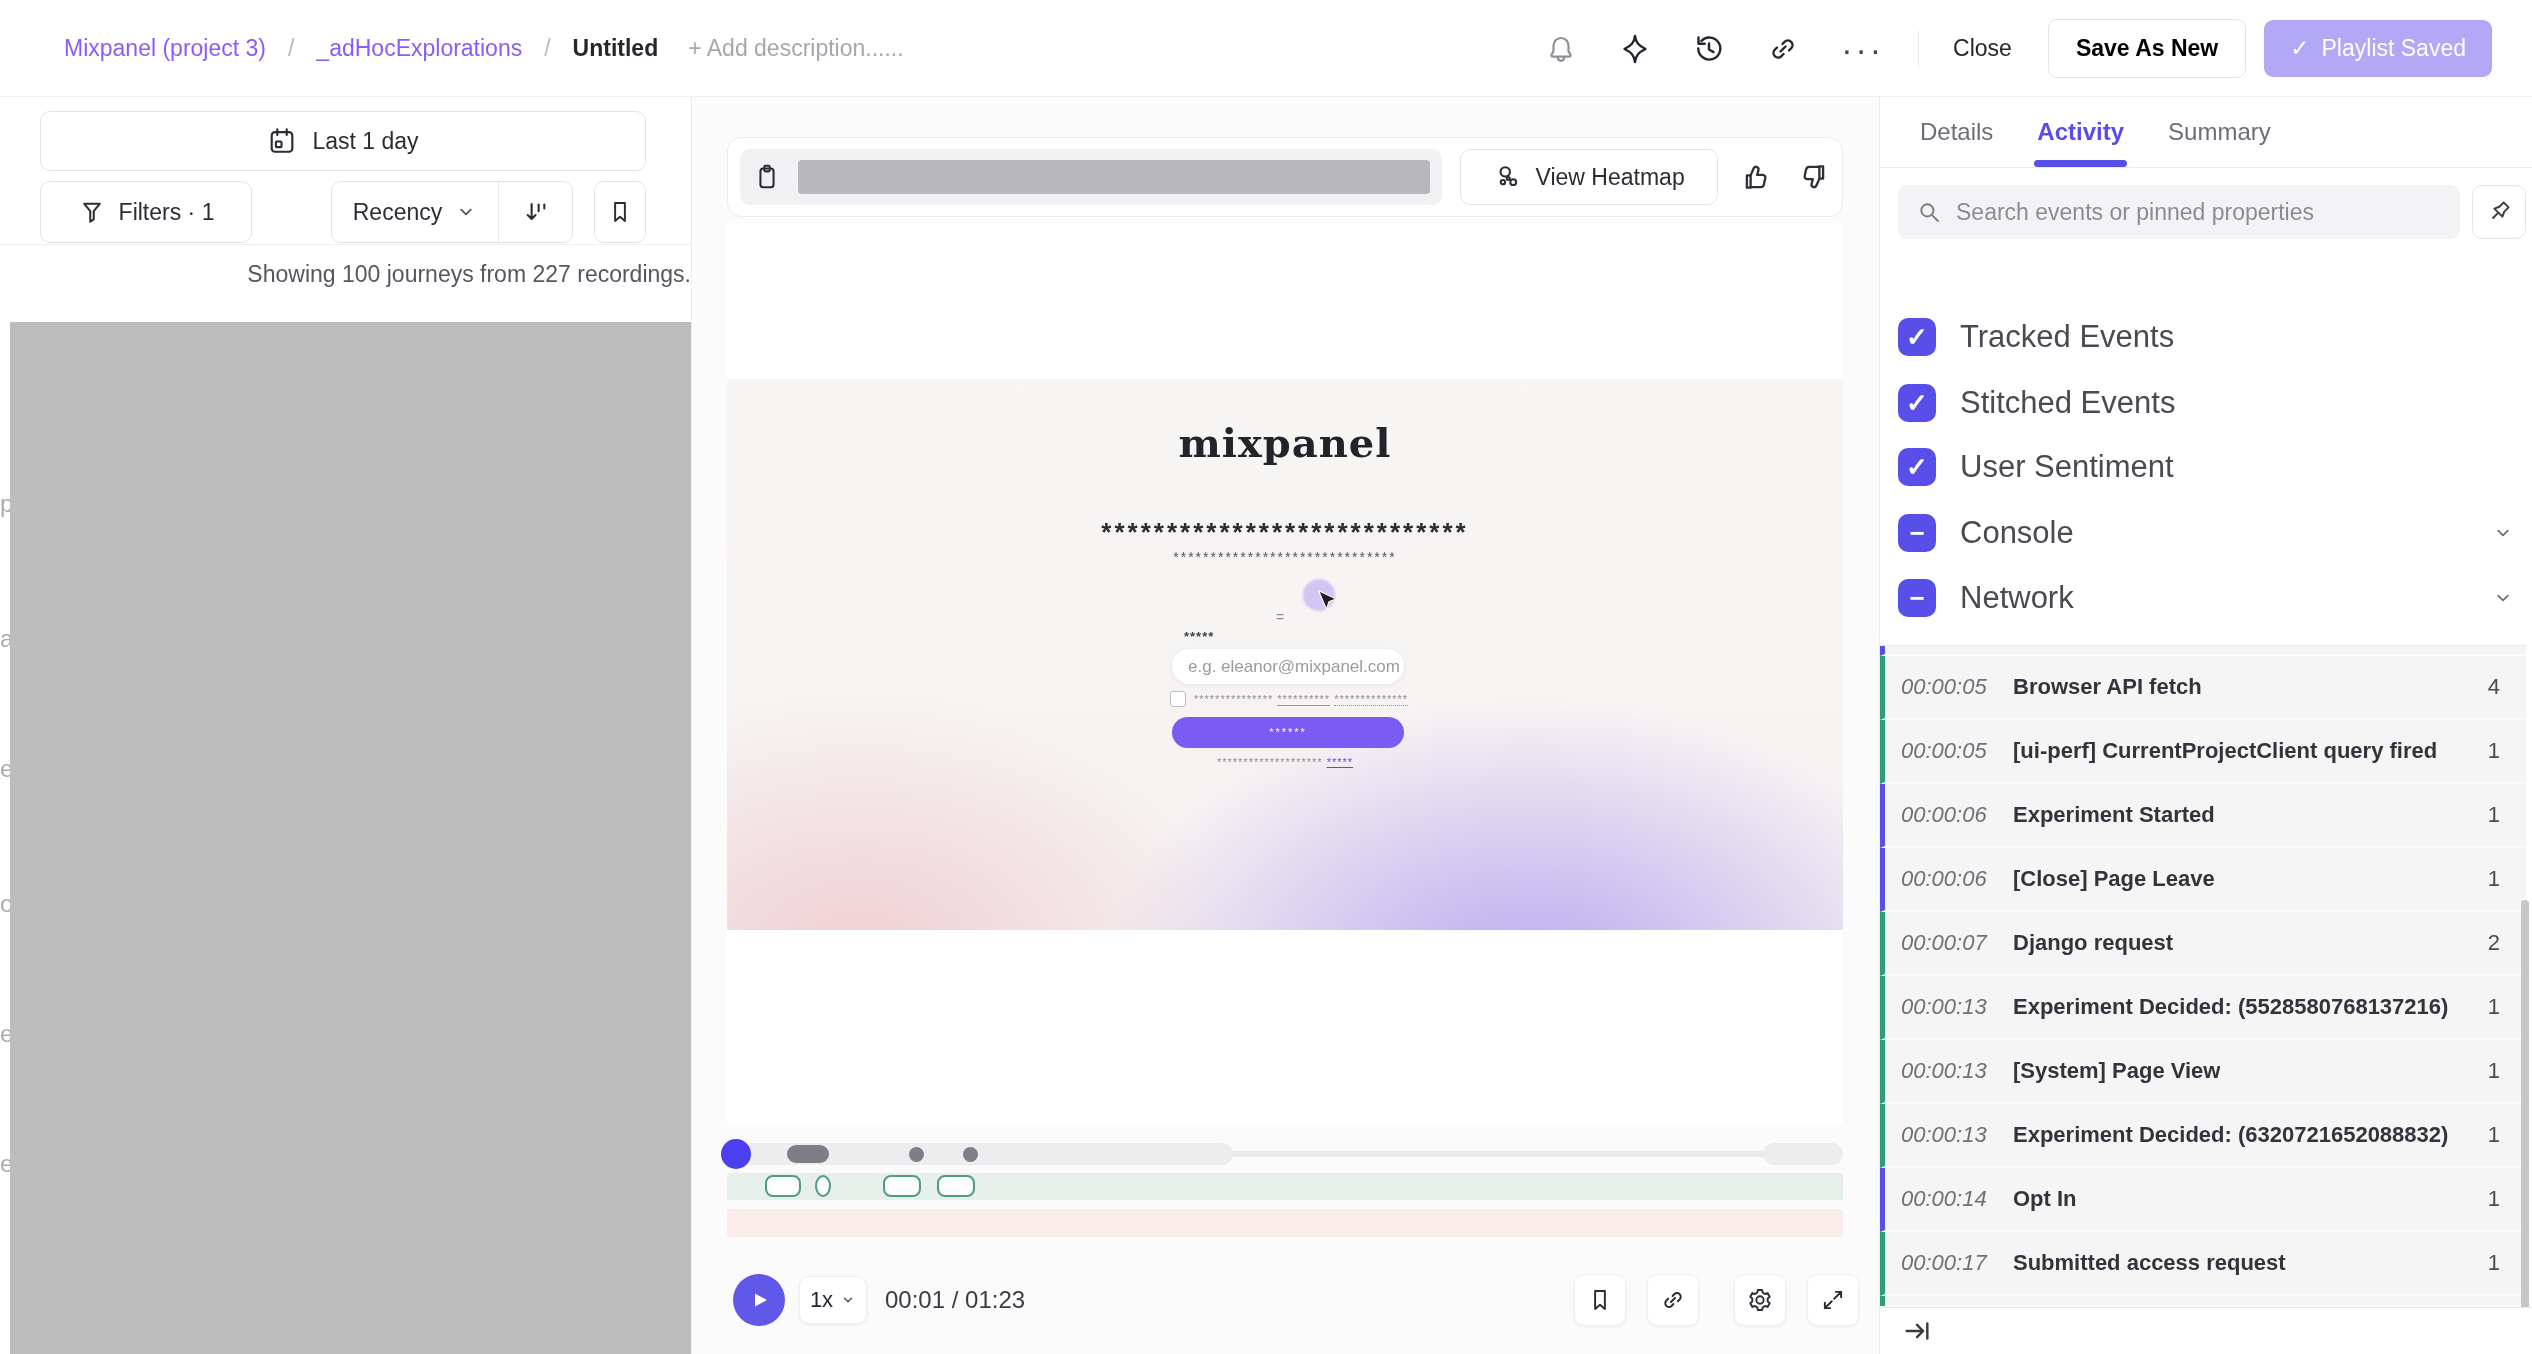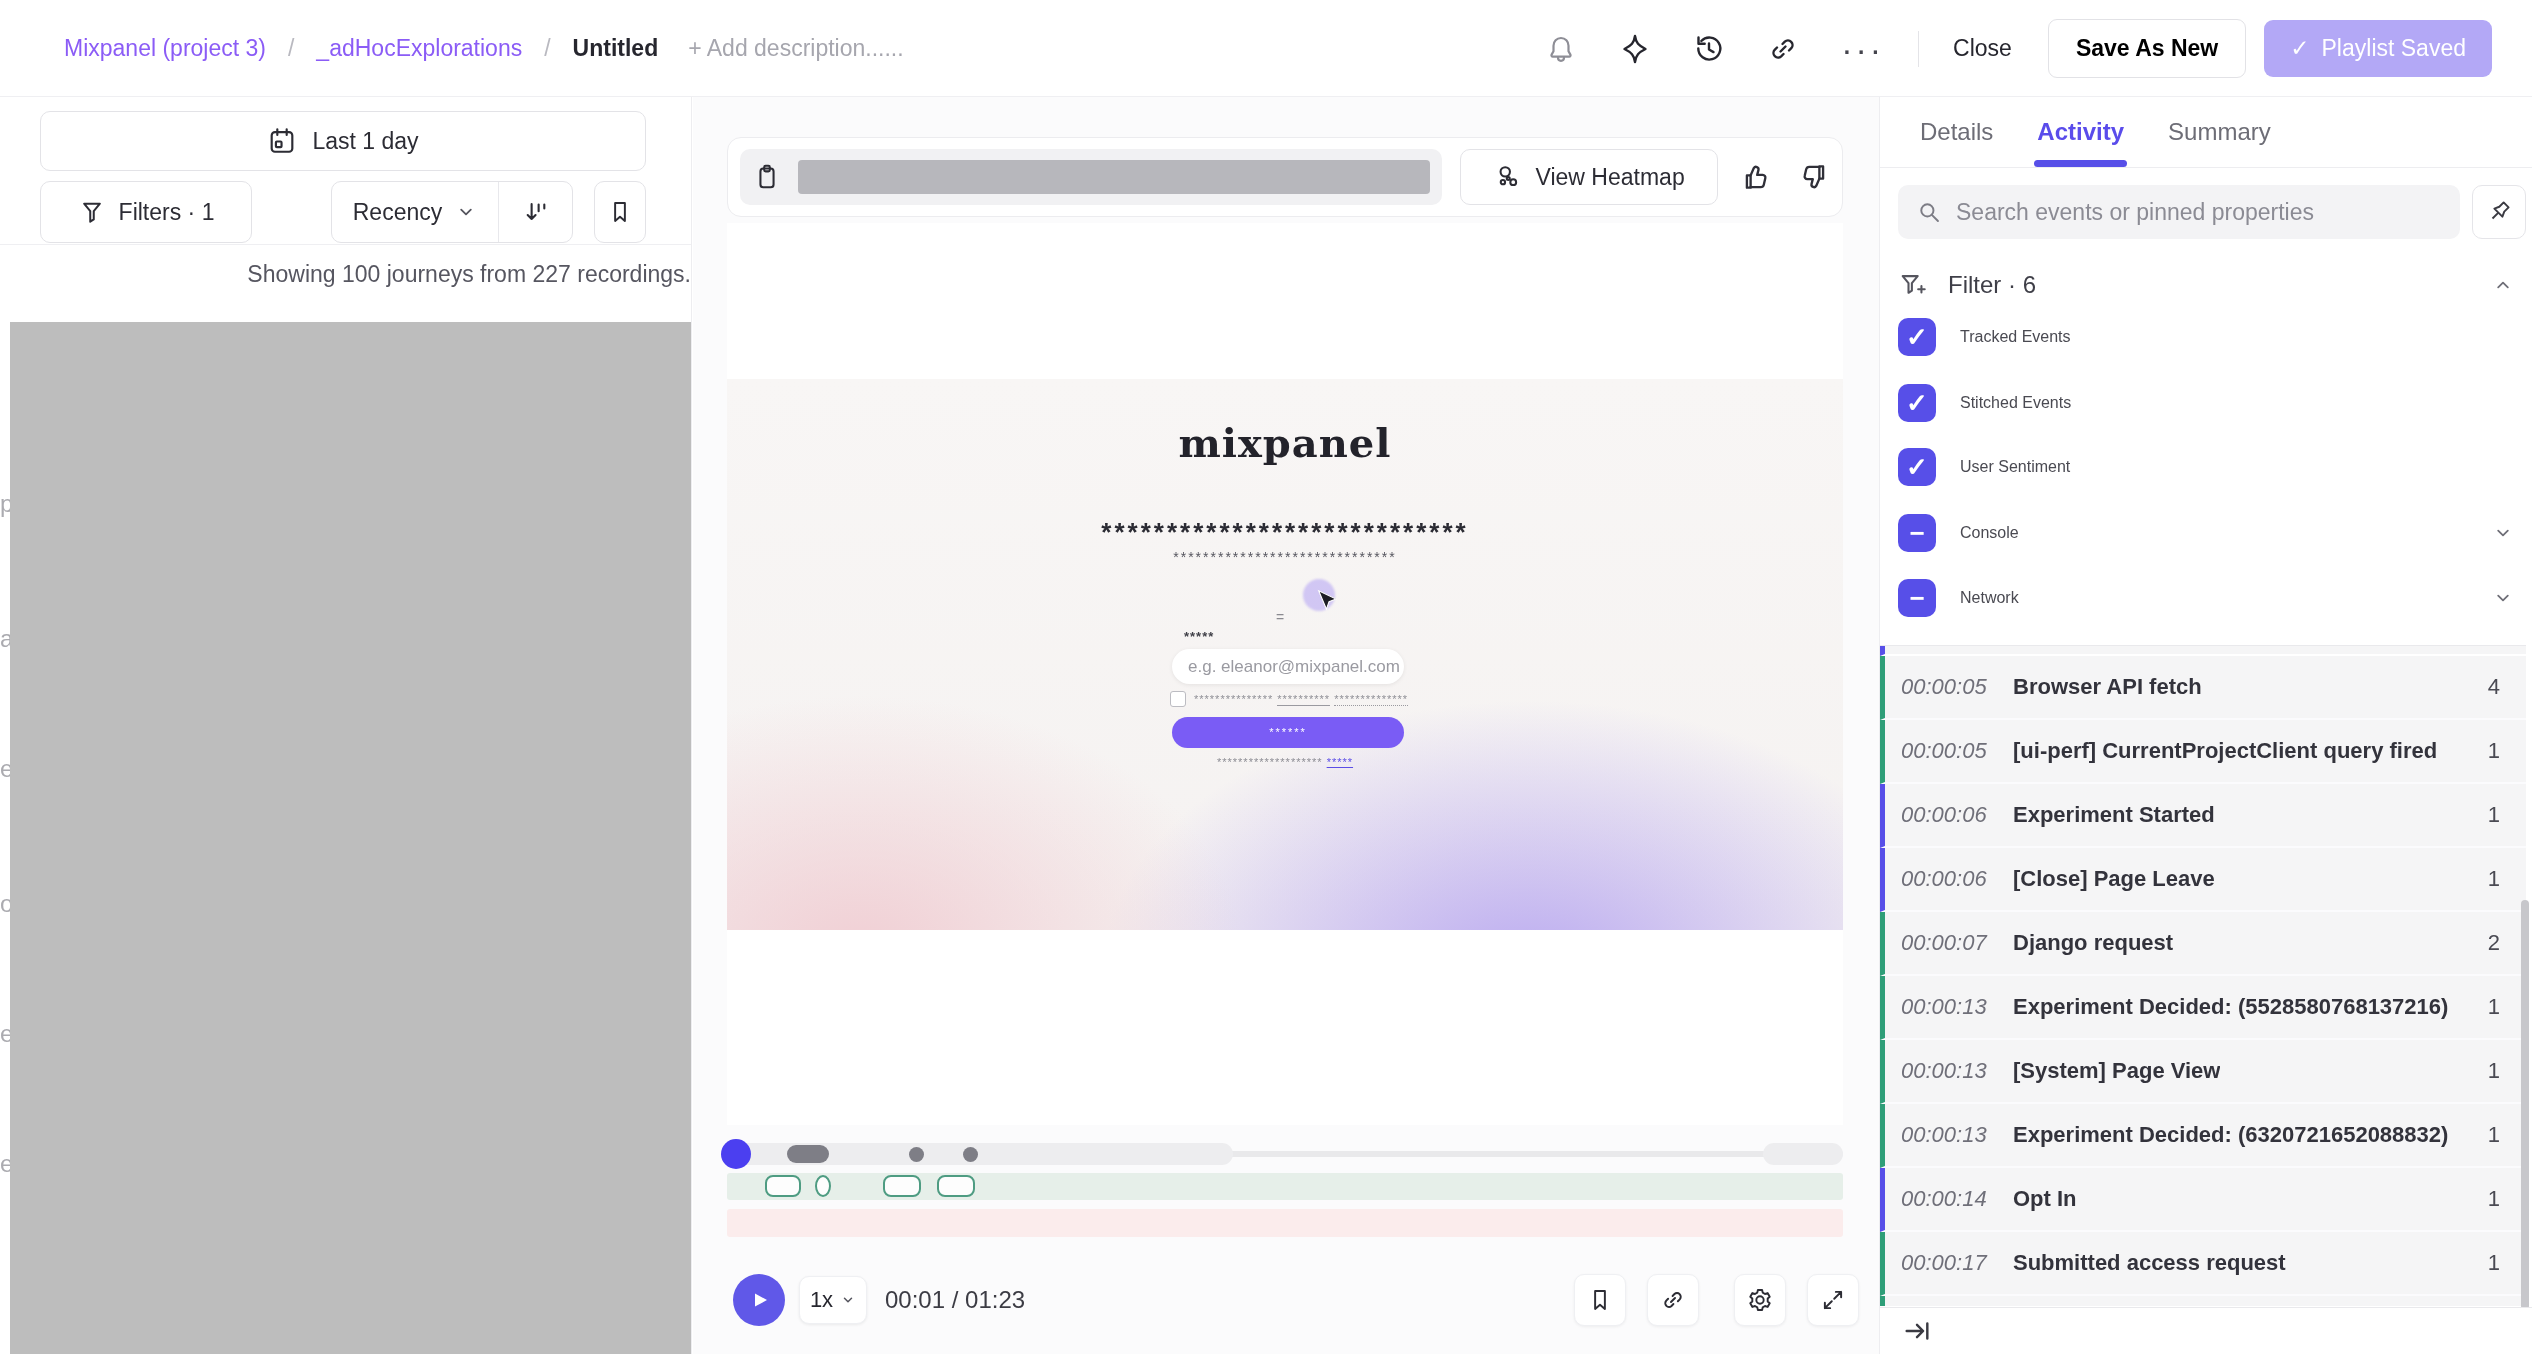--- a/index.html
+++ b/index.html
@@ -144,21 +144,21 @@
              display:flex; align-items:center; justify-content:center; color:#3a3a42; cursor:pointer; }
   .filter-hdr { position:absolute; left:18px; right:18px; top:166px; height:44px;
                 display:flex; align-items:center; gap:20px; color:#3f3f48;
                 font-size:24px; font-weight:500; cursor:pointer; }
   .filter-chevron { margin-left:auto; color:#6f6f78; }
   .chk-row { position:absolute; left:18px; right:18px; height:40px;
              display:flex; align-items:center; gap:24px; }
   .chk-box { width:38px; height:38px; border-radius:10px; color:#fff;
              display:flex; align-items:center; justify-content:center;
              font-size:26px; font-weight:700; cursor:pointer; }
-  .chk-label { font-size:16px; font-weight:500; color:#4a4a52; }
+  .chk-label { font-size:31px; font-weight:500; color:#4a4a52; }
   .chk-chevron { margin-left:auto; color:#6f6f78; cursor:pointer; }
 
   .event-list { position:absolute; left:0; right:6px; top:548px; border-top:1px solid #e9e9ec; }
   .event-sliver { height:10px; background:#f5f5f6; border-left:5px solid #574fe8;
                   border-bottom:2px solid #ffffff; }
   .event-sliver-b { height:10px; background:#f5f5f6; border-left:5px solid #2e9e78; }
   .event-row { height:64px; background:#f5f5f6; border-left:5px solid #ccc;
                border-bottom:2px solid #fbfbfd; display:flex; align-items:center; cursor:pointer; }
   .ev-time { margin-left:16px; width:102px; font-size:22px; color:#6f6f79; flex:none;font-style:italic; }
   .ev-name { margin-left:10px; margin-right:8px; font-size:22px; font-weight:700; color:#33333c;
@@ -423,34 +423,20 @@
   </div>
   <div class="pin-btn">
     <svg width="28" height="28" viewBox="0 0 32 32" fill="none" stroke="#3a3a42" stroke-width="2.2" stroke-linejoin="round">
       <g transform="rotate(45 16 16)">
         <path d="M12 4.5h8v7l2.5 5.5h-13L12 11.5z"></path>
         <path d="M16 17v9.5"></path>
       </g>
     </svg>
   </div>
 
-  <div class="filter-hdr">
-    <span>
-      <svg width="30" height="30" viewBox="0 0 32 32" fill="none" stroke="#55555e" stroke-width="2.2" stroke-linejoin="round" stroke-linecap="round">
-        <path d="M5 6.5h16l-6.2 7.5v8l-3.6 2.3v-10.3z"></path>
-        <path d="M21.5 20.5h7M25 17v7"></path>
-      </svg>
-    </span>
-    <span>Filter · 6</span>
-    <span class="filter-chevron">
-      <svg width="22" height="22" viewBox="0 0 32 32" fill="none" stroke="#6f6f78" stroke-width="2.6" stroke-linecap="round" stroke-linejoin="round">
-        <path d="M9 19.5l7-7 7 7"></path>
-      </svg>
-    </span>
-  </div>
 
   <div class="chk-row" style="top:220px">
     <span class="chk-box" style="background-color: rgb(87, 79, 232);">
       <span>✓</span>
     </span>
     <span class="chk-label">Tracked Events</span>
   </div>
   <div class="chk-row" style="top:286px">
     <span class="chk-box" style="background-color: rgb(87, 79, 232);">
       <span>✓</span>

